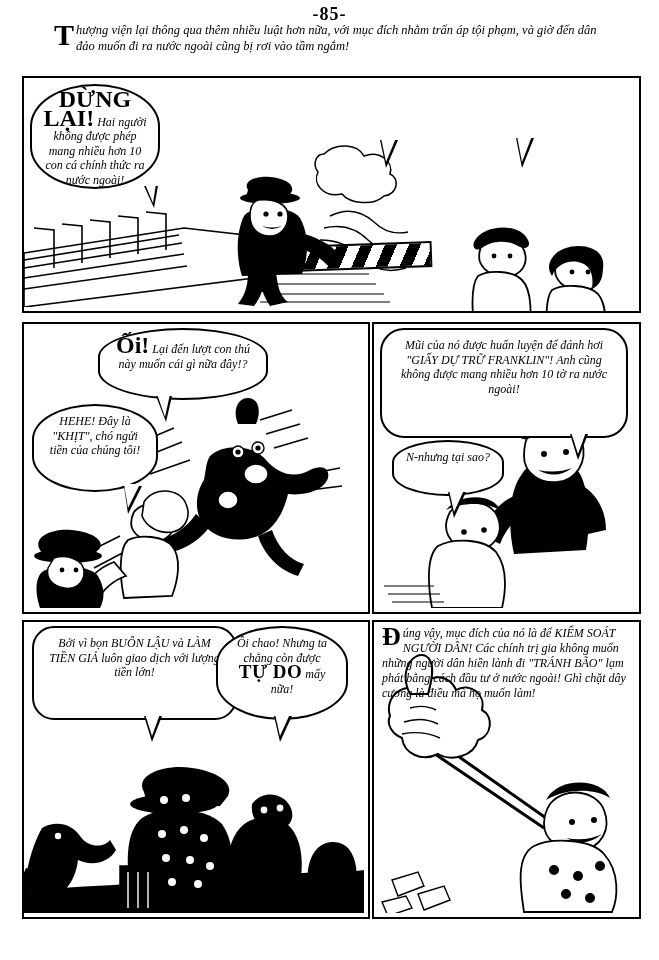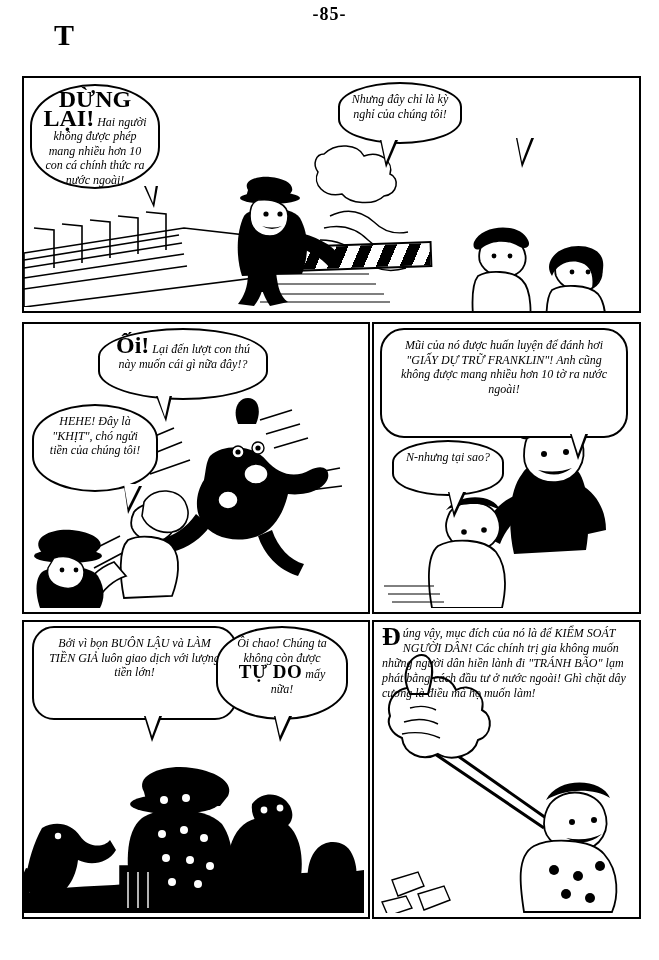--- a/index.html
+++ b/index.html
@@ -127,21 +127,21 @@
   svg { display: block; }
 </style>
 </head>
 <body>
 
 <div id="page">
 
   <div class="page-number">-85-</div>
 
   <div class="narration">
-    <span class="dropcap">T</span>
+    <span class="dropcap">T</span><span>hượng viện lại thông qua thêm nhiều luật hơn nữa, với mục đích nhằm trấn áp tội phạm, và giờ đến dân đảo muốn đi ra nước ngoài cũng bị rơi vào tầm ngắm!</span>
   </div>
 
   <div class="panel" id="panel1">
 
     <svg width="611" height="229" viewBox="0 0 611 229">
 
       <g stroke="#000" fill="none" stroke-width="1.6">
         <path d="M0 175 L160 150 L230 158 L230 200 L0 229 Z" fill="#fff"></path>
         <path d="M0 182 L155 157 M0 190 L158 165 M0 200 L160 176 M0 211 L163 188"></path>
         <path d="M10 150 L30 152 L30 190 M38 146 L58 148 L58 185 M66 142 L86 144 L86 180 M94 138 L114 140 L114 176 M122 134 L142 136 L142 172"></path>
@@ -217,23 +217,20 @@
       </g>
     </svg>
 
     <div class="bubble" id="b1" style="left:6px; top:6px; width:130px; height:105px; padding:6px 8px;">
       <span class="bigger">DỪNG LẠI!</span>
       <span>Hai người không được phép mang nhiều hơn 10 con cá chính thức ra nước ngoài!</span>
     </div>
     <div class="tail" style="left:120px; top:108px; border-left:10px solid transparent; border-right:4px solid transparent; border-top:22px solid #000;"></div>
     <div class="tail" style="left:121px; top:106px; border-left:8px solid transparent; border-right:3px solid transparent; border-top:19px solid #fff;"></div>
 
-    <div class="bubble" id="b2" style="left:314px; top:4px; width:124px; height:62px;">
-      <span>Nhưng đây chỉ là kỳ nghỉ của chúng tôi!</span>
-    </div>
     <div class="tail" style="left:356px; top:62px; border-left:6px solid transparent; border-right:12px solid transparent; border-top:28px solid #000;"></div>
     <div class="tail" style="left:357px; top:60px; border-left:5px solid transparent; border-right:10px solid transparent; border-top:24px solid #fff;"></div>
 
     <div class="tail" style="left:492px; top:60px; border-left:6px solid transparent; border-right:12px solid transparent; border-top:30px solid #000;"></div>
     <div class="tail" style="left:493px; top:58px; border-left:5px solid transparent; border-right:10px solid transparent; border-top:26px solid #fff;"></div>
   </div>
 
   <div class="panel" id="panel2">
     <svg width="340" height="284" viewBox="0 0 340 284">
 
@@ -395,21 +392,21 @@
       </g>
     </svg>
 
     <div class="bubble rect" id="b8" style="left:8px; top:4px; width:205px; height:94px; border-radius:22px;">
       <span>Bởi vì bọn BUÔN LẬU và LÀM TIỀN GIẢ luôn giao dịch với lượng tiền lớn!</span>
     </div>
     <div class="tail" style="left:120px; top:94px; border-left:8px solid transparent; border-right:10px solid transparent; border-top:26px solid #000;"></div>
     <div class="tail" style="left:121px; top:92px; border-left:7px solid transparent; border-right:8px solid transparent; border-top:22px solid #fff;"></div>
 
     <div class="bubble" id="b9" style="left:192px; top:4px; width:132px; height:94px;">
-      <span>Ôi chao! Chúng ta không còn được</span>
+      <span>Ôi chao! Nhưng ta chẳng còn được</span>
       <span class="big">TỰ DO</span>
       <span>mấy nữa!</span>
     </div>
     <div class="tail" style="left:250px; top:94px; border-left:6px solid transparent; border-right:12px solid transparent; border-top:26px solid #000;"></div>
     <div class="tail" style="left:251px; top:92px; border-left:5px solid transparent; border-right:10px solid transparent; border-top:22px solid #fff;"></div>
   </div>
 
   <div class="panel" id="panel5">
     <svg width="261" height="291" viewBox="0 0 261 291">
 

